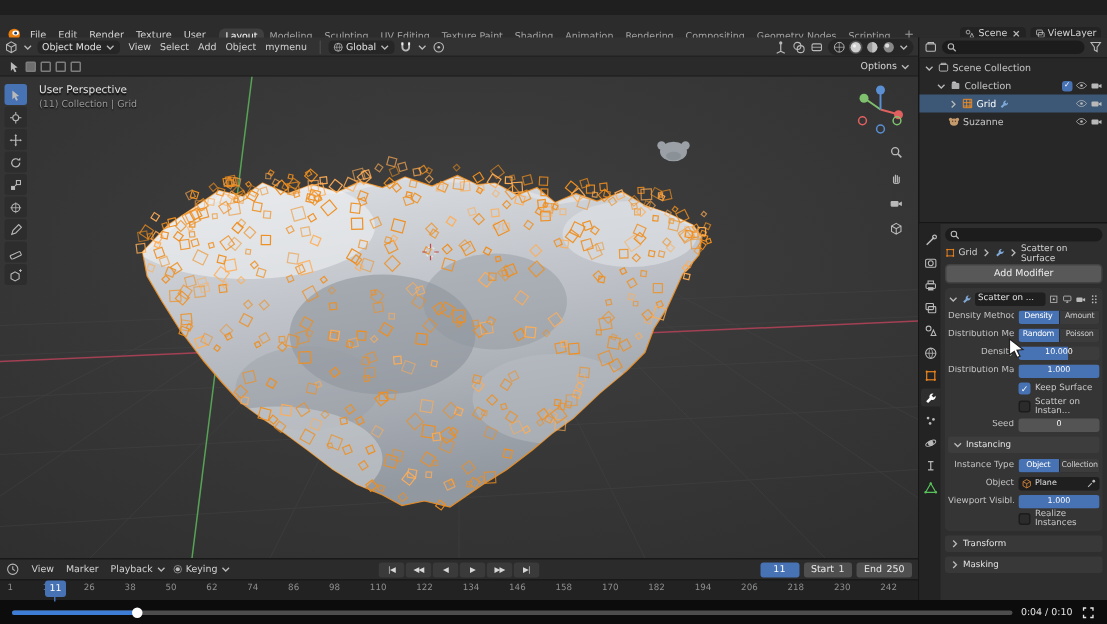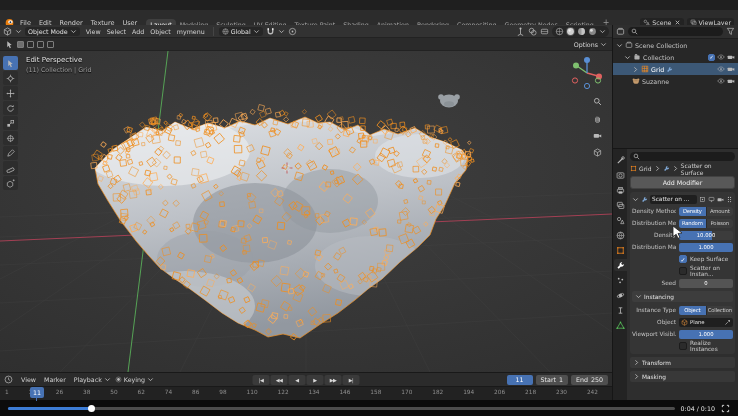--- a/index.html
+++ b/index.html
@@ -800,21 +800,21 @@
         <circle cx="457" cy="46" r="2.8" fill="#9aa0a5"></circle>
         <ellipse cx="449" cy="50" rx="9" ry="6.5" fill="#9aa0a5"></ellipse>
         <ellipse cx="449" cy="53" rx="5" ry="2.8" fill="#858b91" opacity="0.7"></ellipse>
       </g>
       <g>
         <circle cx="287" cy="117" r="3.2" fill="none" stroke="#e8e8e8" stroke-width="0.8" stroke-dasharray="1.6 1.6"></circle>
         <path d="M287 111.5v3 M287 119.5v3 M281.5 117h3 M289.5 117h3" stroke="#c04848" stroke-width="0.8"></path>
       </g>
     </svg>
 
-    <div class="vp-overlay-text">Edit Perspective</div>
+    <div class="vp-overlay-text">User Perspective</div>
     <div class="vp-overlay-sub">(11) Collection | Grid</div>
 
     <div class="toolbar">
 
     <div class="tool-btn active">
           <span class="ic">
             <svg viewBox="0 0 10 10">
               <path d="M2.5 1.5l5 4-2.2.4 1.3 2.6-1.3.6-1.3-2.6-1.5 1.6z" fill="currentColor"></path>
             </svg>
           </span>

